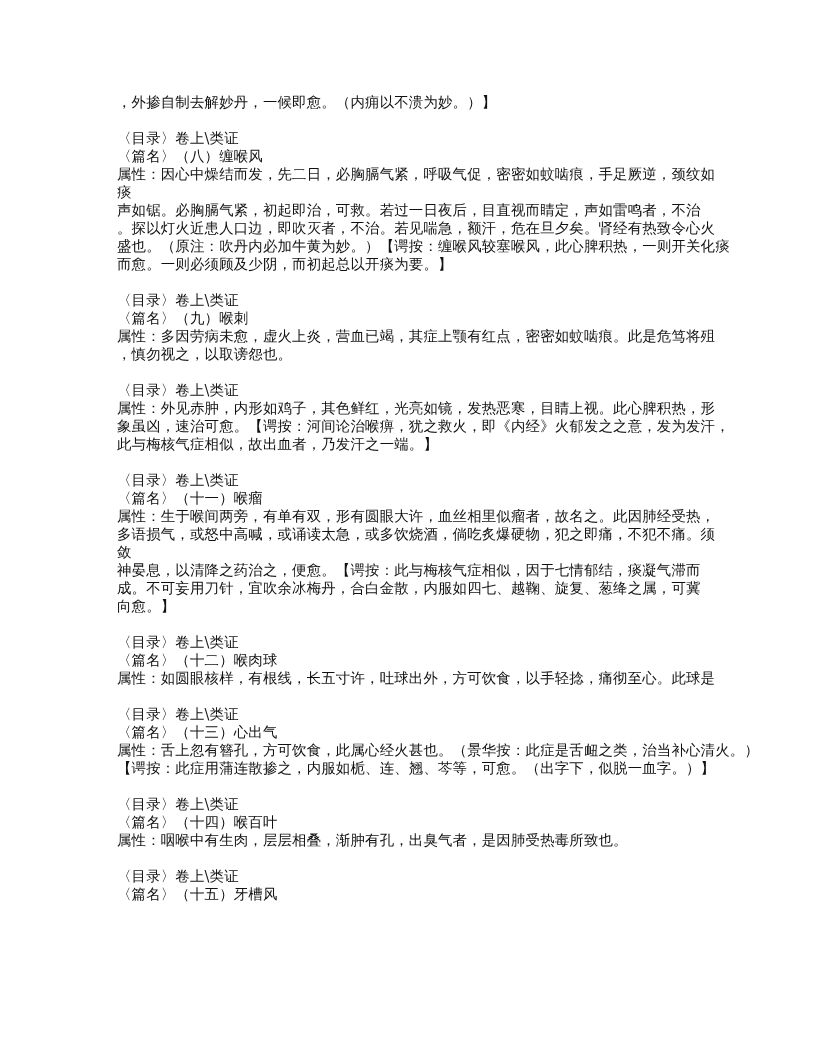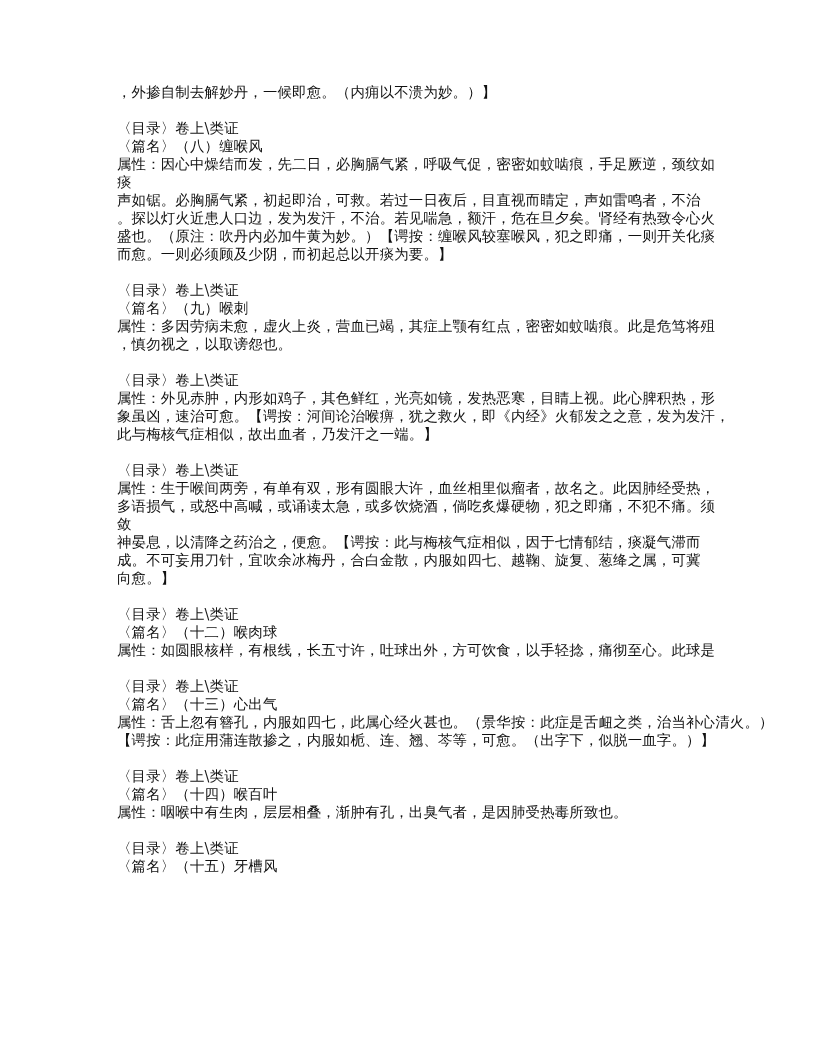--- a/index.html
+++ b/index.html
@@ -1,63 +1,64 @@
 <!DOCTYPE html>
 <html><head>
 <meta charset="utf-8">
 <style>
   html, body { margin: 0; padding: 0; background: #ffffff; }
   body { width: 816px; height: 1056px; position: relative; overflow: hidden; }
   .page {
-    position: absolute; left: 117px; top: 83px; width: 600px;
+    position: absolute; left: 117px; top: 93px; width: 600px;
     font-family: "DejaVu Serif", "Liberation Serif", serif;
     font-size: 14.4px; line-height: 18px; color: #111111;
   }
   .line { white-space: pre; height: 18px; letter-spacing: 0.2px; }
 </style>
 </head>
 <body>
 
 <div class="page">
   <div class="line">，外掺自制去解妙丹，一候即愈。（内痈以不溃为妙。）】</div>
   <div class="line"></div>
   <div class="line">〈目录〉卷上\类证</div>
   <div class="line">〈篇名〉（八）缠喉风</div>
   <div class="line">属性：因心中燥结而发，先二日，必胸膈气紧，呼吸气促，密密如蚊啮痕，手足厥逆，颈纹如</div>
   <div class="line">痰</div>
   <div class="line">声如锯。必胸膈气紧，初起即治，可救。若过一日夜后，目直视而睛定，声如雷鸣者，不治</div>
-  <div class="line">。探以灯火近患人口边，发为发汗，不治。若见喘急，额汗，危在旦夕矣。肾经有热致令心火</div>
-  <div class="line">盛也。（原注：吹丹内必加牛黄为妙。）【谔按：缠喉风较塞喉风，犯之即痛，一则开关化痰</div>
+  <div class="line">。探以灯火近患人口边，即吹灭者，不治。若见喘急，额汗，危在旦夕矣。肾经有热致令心火</div>
+  <div class="line">盛也。（原注：吹丹内必加牛黄为妙。）【谔按：缠喉风较塞喉风，此心脾积热，一则开关化痰</div>
   <div class="line">而愈。一则必须顾及少阴，而初起总以开痰为要。】</div>
   <div class="line"></div>
   <div class="line">〈目录〉卷上\类证</div>
   <div class="line">〈篇名〉（九）喉刺</div>
   <div class="line">属性：多因劳病未愈，虚火上炎，营血已竭，其症上颚有红点，密密如蚊啮痕。此是危笃将殂</div>
   <div class="line">，慎勿视之，以取谤怨也。</div>
   <div class="line"></div>
   <div class="line">〈目录〉卷上\类证</div>
   <div class="line">属性：外见赤肿，内形如鸡子，其色鲜红，光亮如镜，发热恶寒，目睛上视。此心脾积热，形</div>
   <div class="line">象虽凶，速治可愈。【谔按：河间论治喉痹，犹之救火，即《内经》火郁发之之意，发为发汗，</div>
   <div class="line">此与梅核气症相似，故出血者，乃发汗之一端。】</div>
   <div class="line"></div>
   <div class="line">〈目录〉卷上\类证</div>
+  <div class="line">〈篇名〉（十一）喉瘤</div>
   <div class="line">属性：生于喉间两旁，有单有双，形有圆眼大许，血丝相里似瘤者，故名之。此因肺经受热，</div>
   <div class="line">多语损气，或怒中高喊，或诵读太急，或多饮烧酒，倘吃炙爆硬物，犯之即痛，不犯不痛。须</div>
   <div class="line">敛</div>
   <div class="line">神晏息，以清降之药治之，便愈。【谔按：此与梅核气症相似，因于七情郁结，痰凝气滞而</div>
   <div class="line">成。不可妄用刀针，宜吹余冰梅丹，合白金散，内服如四七、越鞠、旋复、葱绛之属，可冀</div>
   <div class="line">向愈。】</div>
   <div class="line"></div>
   <div class="line">〈目录〉卷上\类证</div>
   <div class="line">〈篇名〉（十二）喉肉球</div>
   <div class="line">属性：如圆眼核样，有根线，长五寸许，吐球出外，方可饮食，以手轻捻，痛彻至心。此球是</div>
   <div class="line"></div>
   <div class="line">〈目录〉卷上\类证</div>
   <div class="line">〈篇名〉（十三）心出气</div>
-  <div class="line">属性：舌上忽有簪孔，内服如四七，此属心经火甚也。（景华按：此症是舌衄之类，治当补心清火。）</div>
+  <div class="line">属性：舌上忽有簪孔，方可饮食，此属心经火甚也。（景华按：此症是舌衄之类，治当补心清火。）</div>
   <div class="line">【谔按：此症用蒲连散掺之，内服如栀、连、翘、芩等，可愈。（出字下，似脱一血字。）】</div>
   <div class="line"></div>
   <div class="line">〈目录〉卷上\类证</div>
   <div class="line">〈篇名〉（十四）喉百叶</div>
   <div class="line">属性：咽喉中有生肉，层层相叠，渐肿有孔，出臭气者，是因肺受热毒所致也。</div>
   <div class="line"></div>
   <div class="line">〈目录〉卷上\类证</div>
   <div class="line">〈篇名〉（十五）牙槽风</div>
 </div>
 

